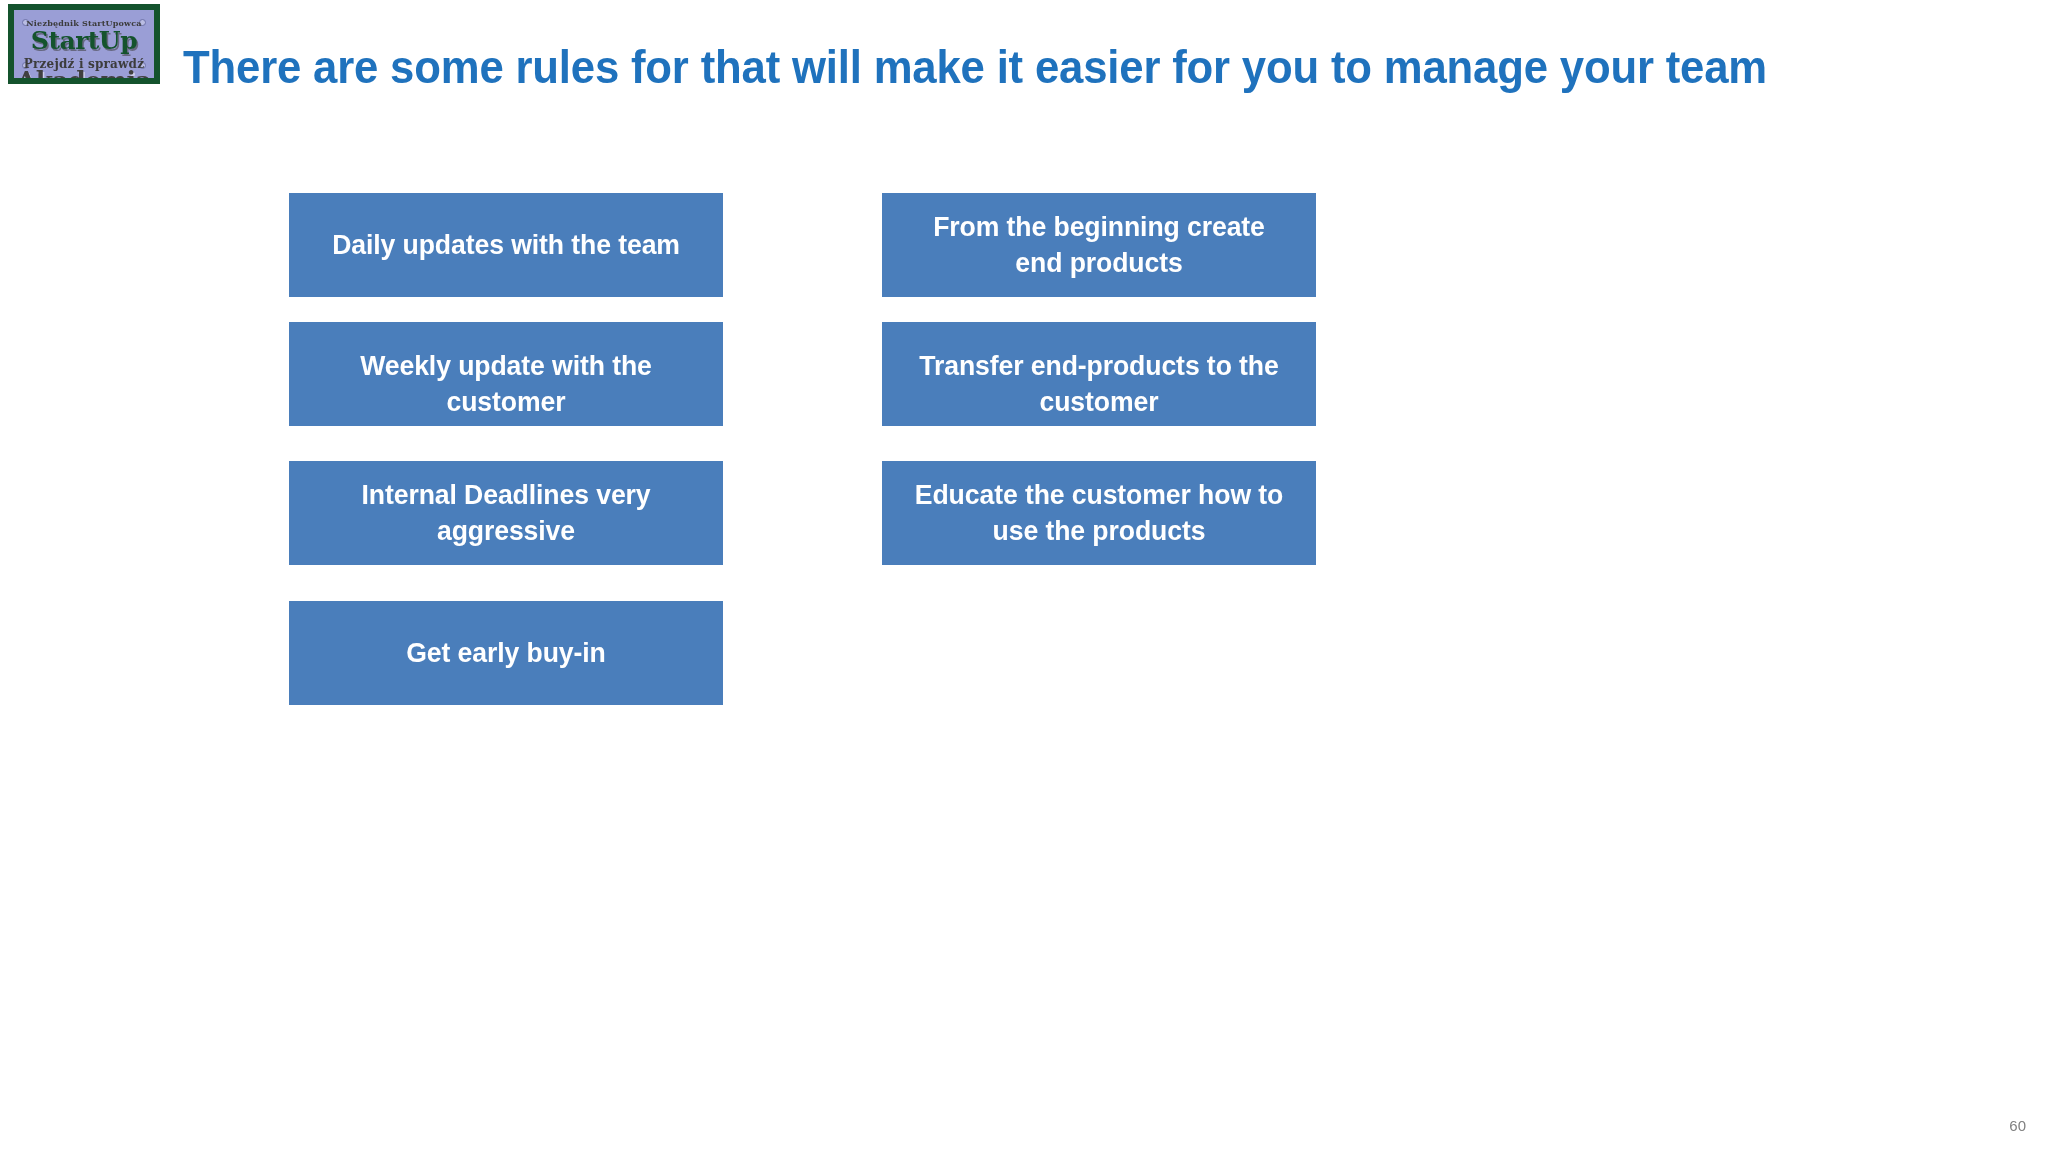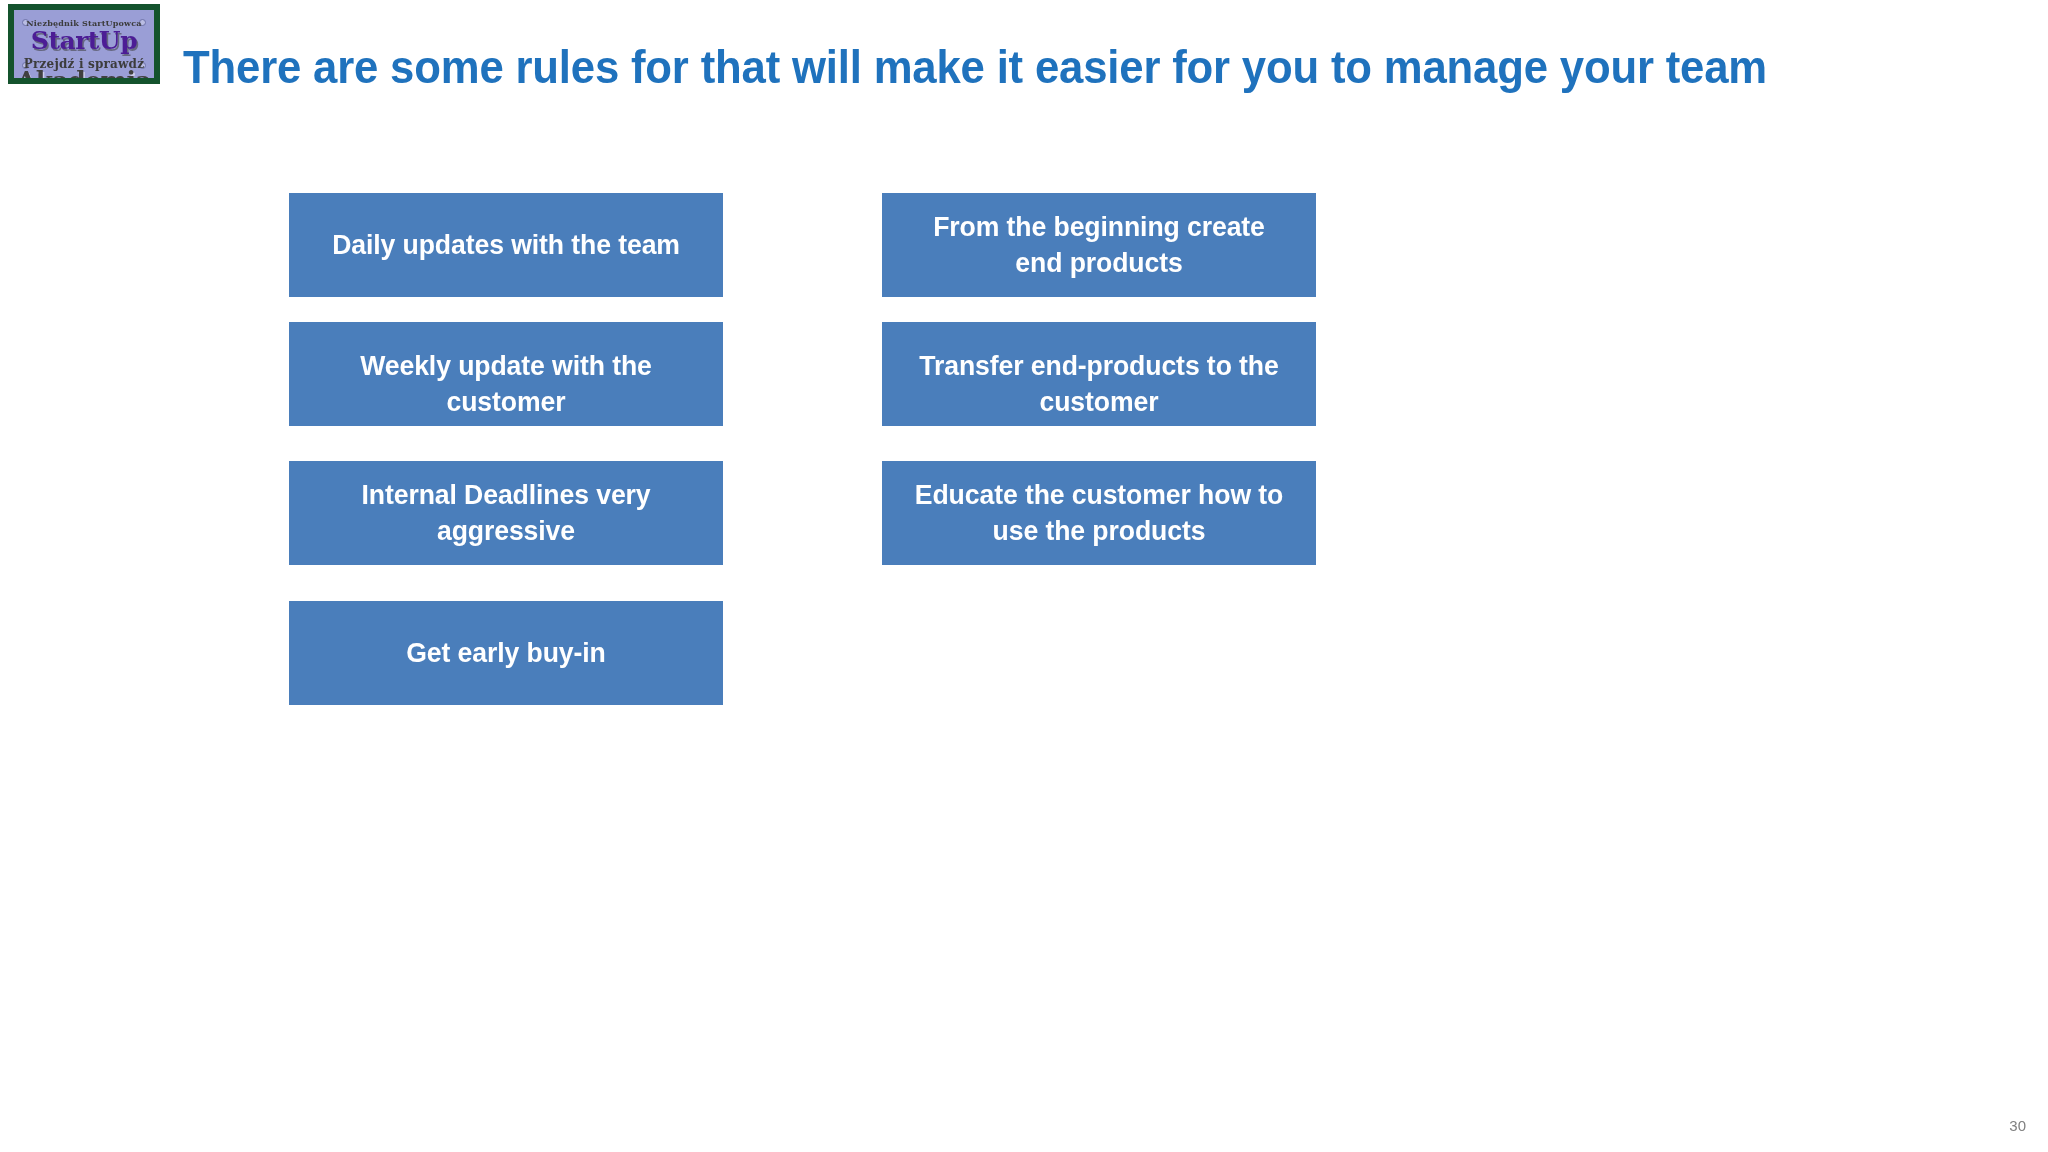--- a/index.html
+++ b/index.html
@@ -63,21 +63,21 @@
   }
   .logo-word-1 {
     position: absolute;
     left: 0; right: 0;
     top: 18px;
     text-align: center;
     font-family: "DejaVu Serif", serif;
     font-weight: bold;
     font-size: 25px;
     line-height: 25px;
-    color: #4c1d95;
+    color: #14532d;
     text-shadow: 1.5px 1.5px 0 rgba(60,60,60,0.55);
     letter-spacing: -0.5px;
   }
   .logo-word-2 {
     position: absolute;
     left: 0; right: 0;
     top: 42px;
     text-align: center;
     font-family: "DejaVu Serif", serif;
     font-weight: bold;
@@ -203,15 +203,15 @@
     </div>
     <div class="rule-box col-right row-2">
       <span class="rule-text">Transfer end-products to the customer</span>
     </div>
     <div class="rule-box col-right row-3">
       <span class="rule-text">Educate the customer how to use the products</span>
     </div>
 
   </div>
 
-  <div class="page-number">30</div>
+  <div class="page-number">60</div>
 
 </div>
 
 </body></html>

